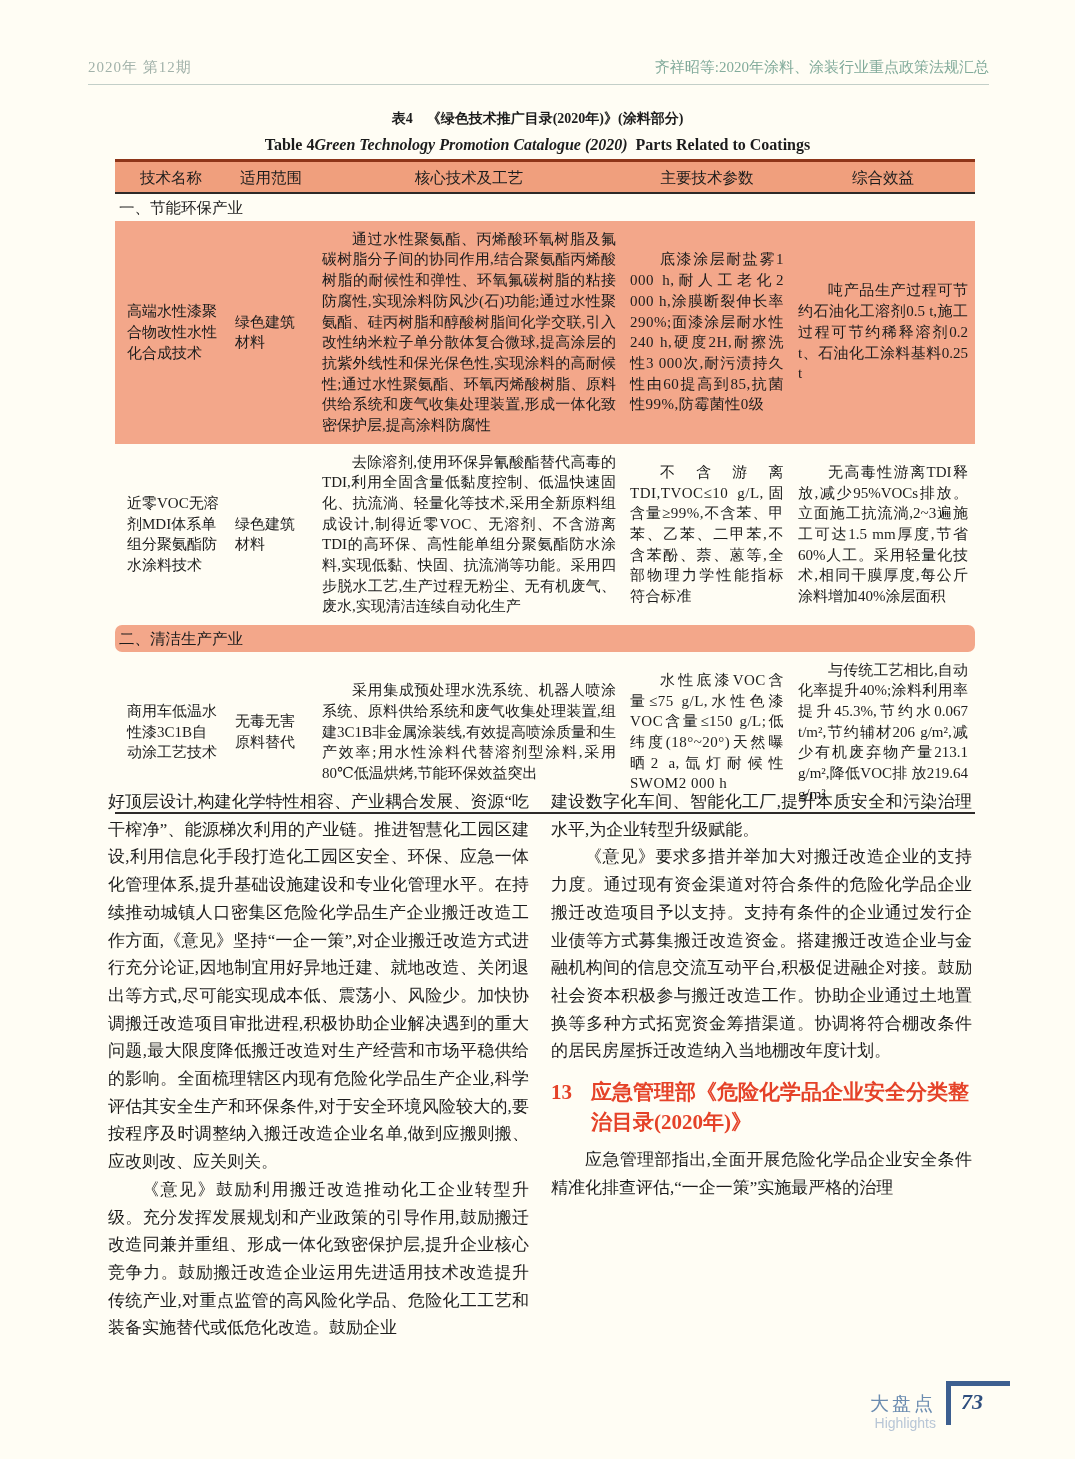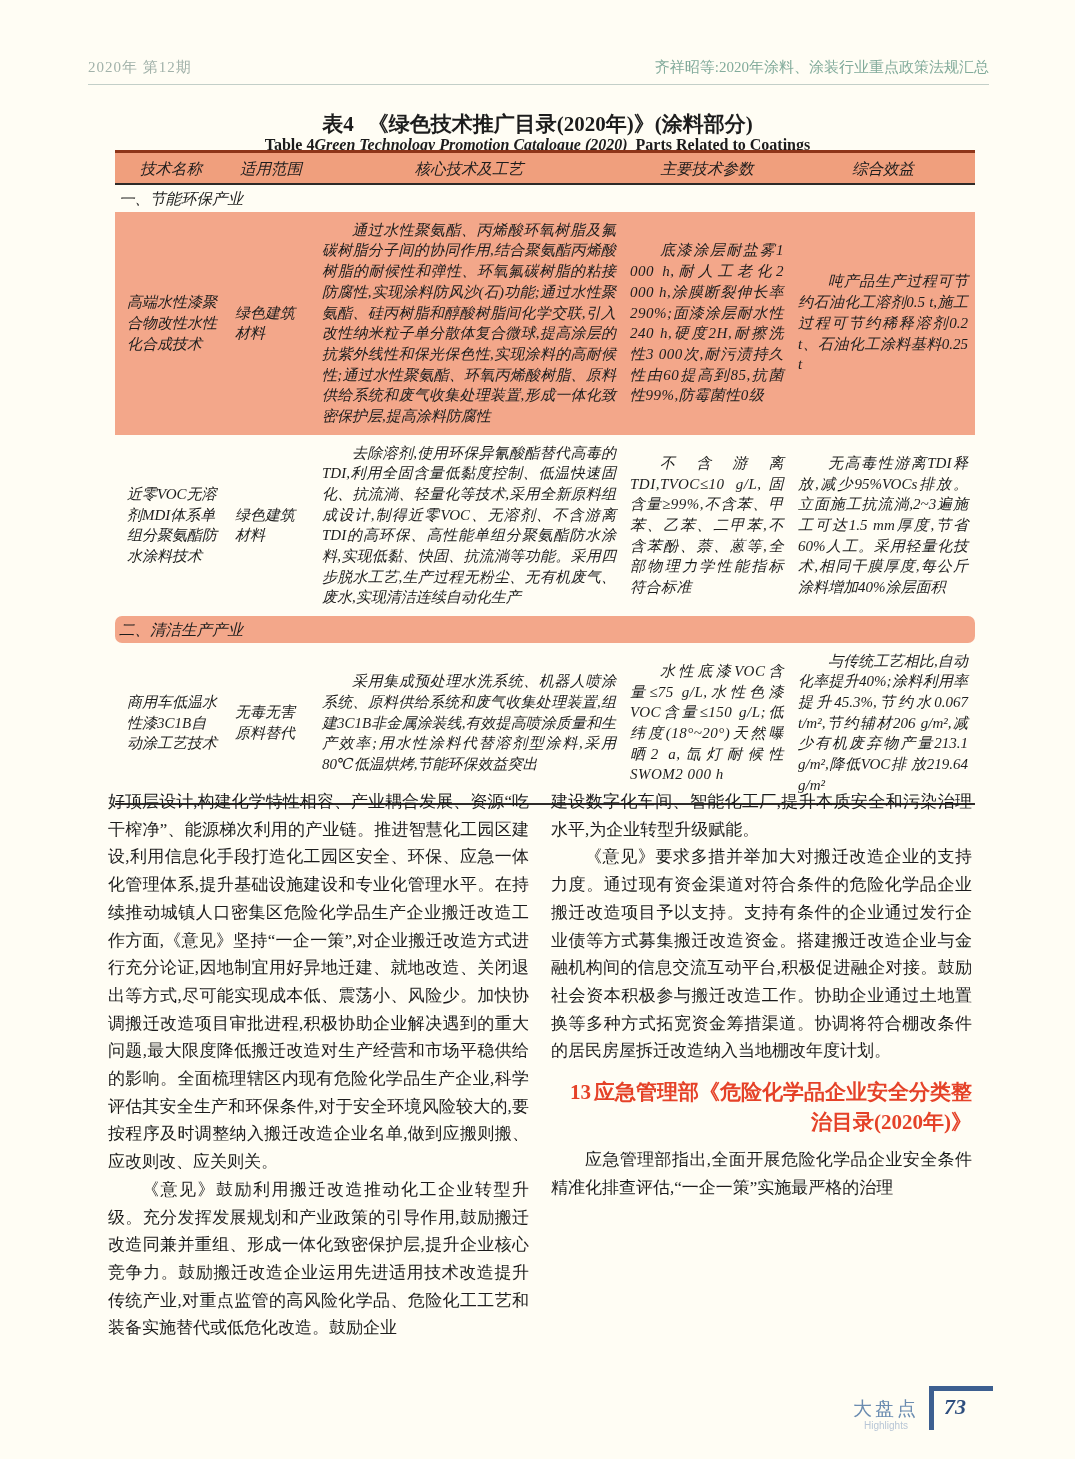--- a/index.html
+++ b/index.html
@@ -19,31 +19,31 @@
     display: flex; justify-content: space-between; align-items: flex-start;
     border-bottom: 1.5px solid #c3cfc8;
     padding-bottom: 7px;
     font-size: 15px;
   }
   .running-header .issue { color: #a2b2aa; letter-spacing: 1px; }
   .running-header .running-title { color: #82ab9b; }
   
   .caption-zh {
     position: absolute; top: 110px; left: 0; width: 100%;
-    text-align: center; font-size: 21px; font-weight: bold;
+    text-align: center; font-size: 14px; font-weight: bold;
   }
   .caption-zh .cap-label { margin-right: 14px; }
   .caption-en {
     position: absolute; top: 136px; left: 0; width: 100%;
     text-align: center; font-size: 16px; font-weight: bold;
   }
   .caption-en .en-label { }
   .caption-en .en-italic { font-style: italic; margin-right: 8px; }
   
-  .tbl-wrap { position: absolute; top: 150px; left: 115px; width: 860px; font-style: italic; }
+  .tbl-wrap { position: absolute; top: 159px; left: 115px; width: 860px; }
   table.doc-table {
     width: 100%; border-collapse: collapse; table-layout: fixed;
     border-top: 3px solid #8e3519;
     border-bottom: 2px solid #2e2a28;
     font-size: 15px; line-height: 1.38;
   }
   table.doc-table thead th {
     background: #f09f7d;
     font-weight: normal; font-size: 15.5px;
     padding: 5px 2px 4px;
@@ -68,38 +68,37 @@
     display: flex; gap: 22px;
     font-size: 17px; line-height: 1.63; font-family: Liberation Serif, serif;
   }
   .col { width: 421px; text-align: justify; }
   .col p { text-indent: 2em; }
   .col p.cont { text-indent: 0; }
   
   .sec-heading {
     display: flex; color: #e54228; font-weight: bold;
     font-size: 21px; line-height: 1.45;
-    margin: 12px 0 8px; text-align: right;
+    margin: 12px 0 8px; text-align: left;
   }
   .sec-heading .num { flex: 0 0 40px; }
   .sec-heading .txt { flex: 1; }
   
   .footer {
-    position: absolute; right: 82px; bottom: 28px;
+    position: absolute; right: 65px; bottom: 28px;
     display: flex; align-items: flex-start; margin-top: 44px;
   }
   .footer .labels { text-align: right; margin-right: 10px; padding-top: 10px; }
   .footer .label-zh {
     color: #6b8cb0; font-size: 19px; letter-spacing: 3px;
     font-family: "Liberation Sans", sans-serif;
   }
   .footer .label-en {
-    color: #b8c6d6; font-size: 10px; margin-top: -2px;
+    color: #b8c6d6; font-size: 14px; margin-top: -2px;
     font-family: "Liberation Sans", sans-serif;
-    text-align: center;
   }
   .footer .page-bracket {
     border-top: 5px solid #3d5f90;
     border-left: 5px solid #3d5f90;
     padding: 3px 14px 10px 10px;
     min-width: 64px;
   }
   .footer .page-num {
     font-style: italic; font-weight: bold; font-size: 22px; color: #2e4e7e;
   }

